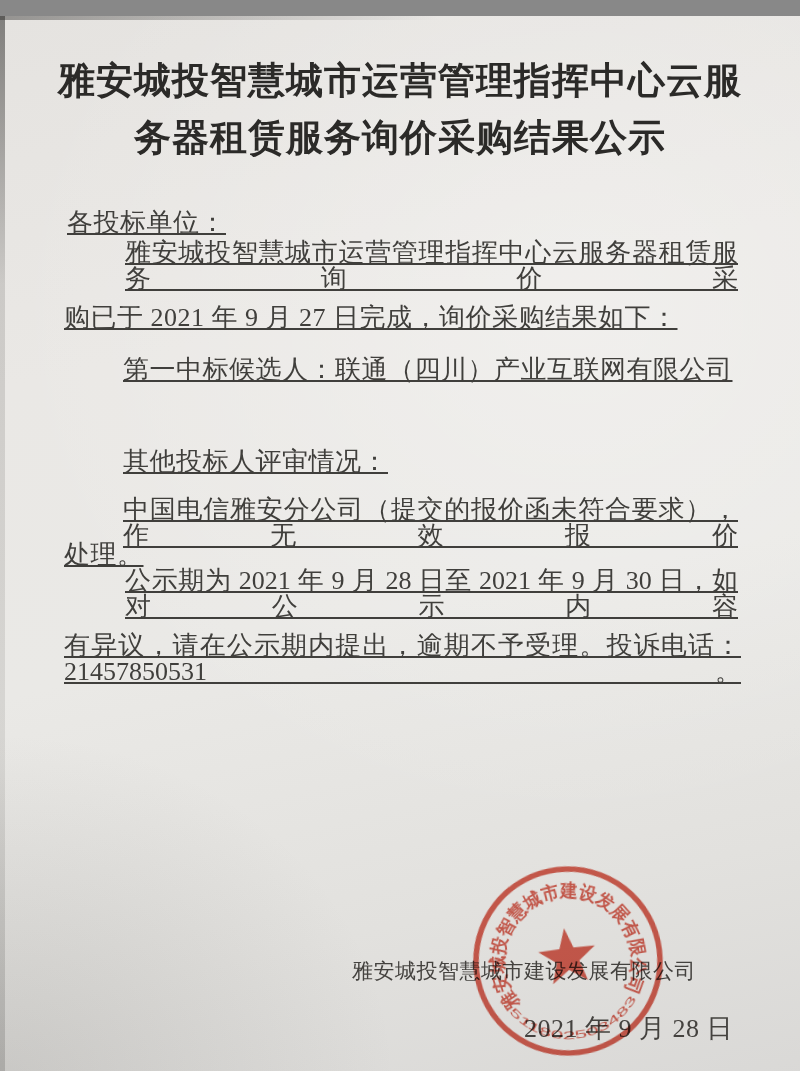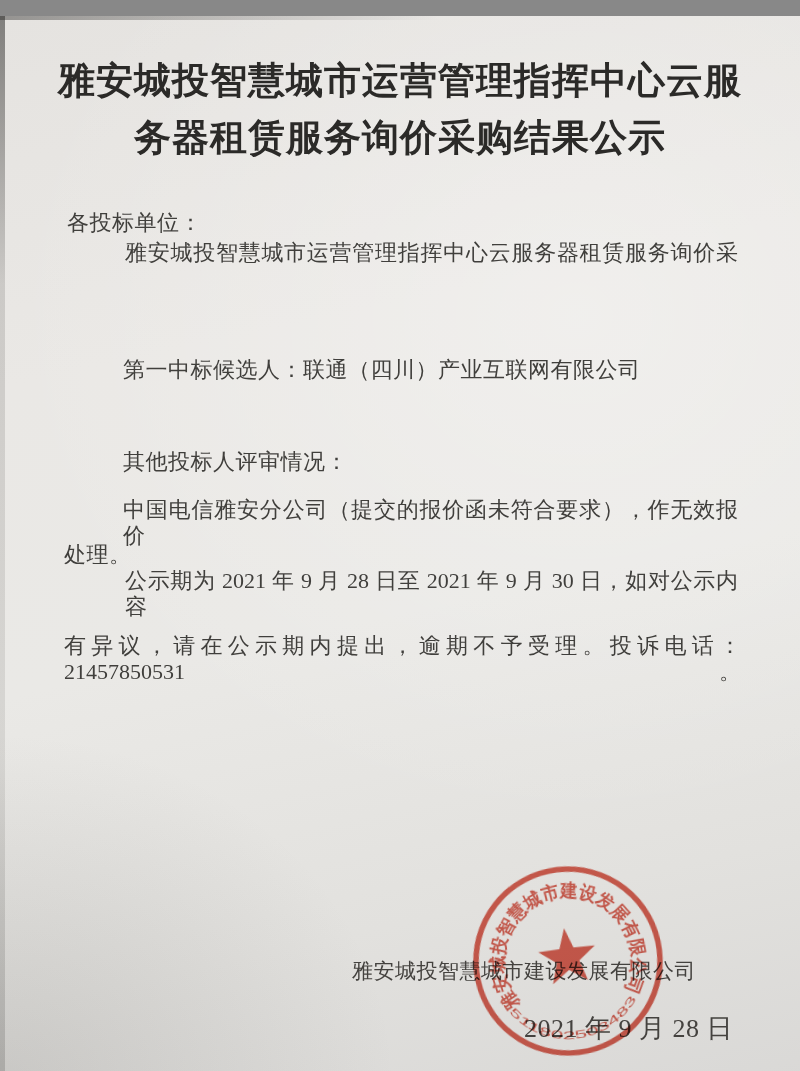--- a/index.html
+++ b/index.html
@@ -28,25 +28,26 @@
     text-align:center;
     font-family:"Liberation Sans","DejaVu Sans",sans-serif;
     font-weight:700;
     font-size:37px;
     line-height:57px;
     color:#2b2a28;
     letter-spacing:1px;
   }
   .bl{
     position:absolute;
-    font-size:22px;
+    font-size:26px;
     line-height:26px;
     white-space:nowrap;
     color:#403f3c;
     letter-spacing:0.5px;
+    text-decoration:underline;
   }
   .bl.just{
     white-space:normal;
     text-align:justify;
     text-align-last:justify;
     letter-spacing:0;
   }
   .l0{top:194px;left:67px;}
   .l1{top:224px;left:125px;width:613px;}
   .l2{top:289px;left:64px;}
@@ -83,20 +84,21 @@
   <div class="edge-left"></div>
   <div class="edge-top"></div>
 
   <div class="title">
     <div>雅安城投智慧城市运营管理指挥中心云服</div>
     <div>务器租赁服务询价采购结果公示</div>
   </div>
 
   <div class="bl l0">各投标单位：</div>
   <div class="bl l1 just">雅安城投智慧城市运营管理指挥中心云服务器租赁服务询价采</div>
+  <div class="bl l2">购已于 2021 年 9 月 27 日完成，询价采购结果如下：</div>
   <div class="bl l3">第一中标候选人：联通（四川）产业互联网有限公司</div>
   <div class="bl l5">其他投标人评审情况：</div>
   <div class="bl l6 just">中国电信雅安分公司（提交的报价函未符合要求），作无效报价</div>
   <div class="bl l7">处理。</div>
   <div class="bl l8 just">公示期为 2021 年 9 月 28 日至 2021 年 9 月 30 日，如对公示内容</div>
   <div class="bl l9 just">有异议，请在公示期内提出，逾期不予受理。投诉电话：21457850531。</div>
 
   <div class="footer-company">雅安城投智慧城市建设发展有限公司</div>
   <div class="footer-date">2021 年 9 月 28 日</div>
 

